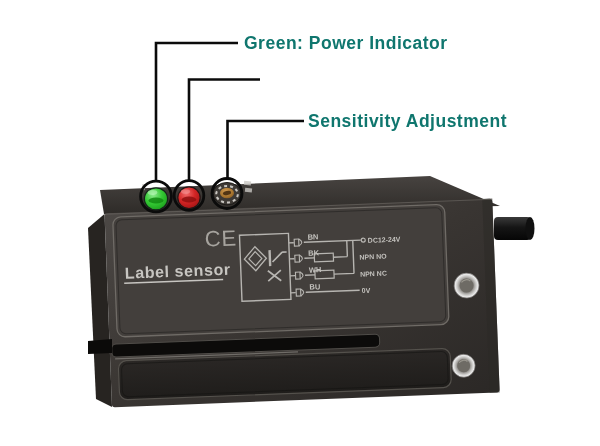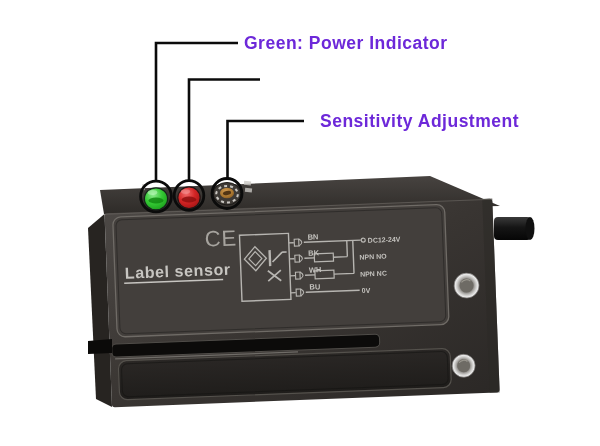--- a/index.html
+++ b/index.html
@@ -2,21 +2,21 @@
 <html><head>
 <meta charset="utf-8">
 <style>
   html,body{margin:0;padding:0;background:#ffffff;}
   .stage{
     position:relative;width:600px;height:446px;background:#ffffff;overflow:hidden;
     font-family:"Liberation Sans",sans-serif;
   }
   .stage svg{position:absolute;left:0;top:0;}
   .callout-label{
-    position:absolute;white-space:nowrap;color:#6d28d9;
+    position:absolute;white-space:nowrap;color:#0f766e;
     font:700 17.5px/22px "Liberation Sans",sans-serif;letter-spacing:.5px;
   }
   .svg-label{font-family:"Liberation Sans",sans-serif;}
 </style>
 </head>
 <body>
 
 <div class="stage">
 
   <svg width="600" height="446" viewBox="0 0 600 446">
@@ -203,14 +203,14 @@
     </g>
 
     <g fill="none" stroke="#0b0b0b" stroke-width="2.6">
       <path d="M156,181 V43 H238"></path>
       <path d="M189,180.5 V79.5 H260"></path>
       <path d="M227.5,178.3 V121 H304"></path>
     </g>
   </svg>
 
   <div class="callout-label" style="left:244px;top:32px;">Green: Power Indicator</div>
-  <div class="callout-label" style="left:320px;top:110px;text-align:center;">Sensitivity Adjustment</div>
+  <div class="callout-label" style="left:308px;top:110px;text-align:center;">Sensitivity Adjustment</div>
 </div>
 
 </body></html>

